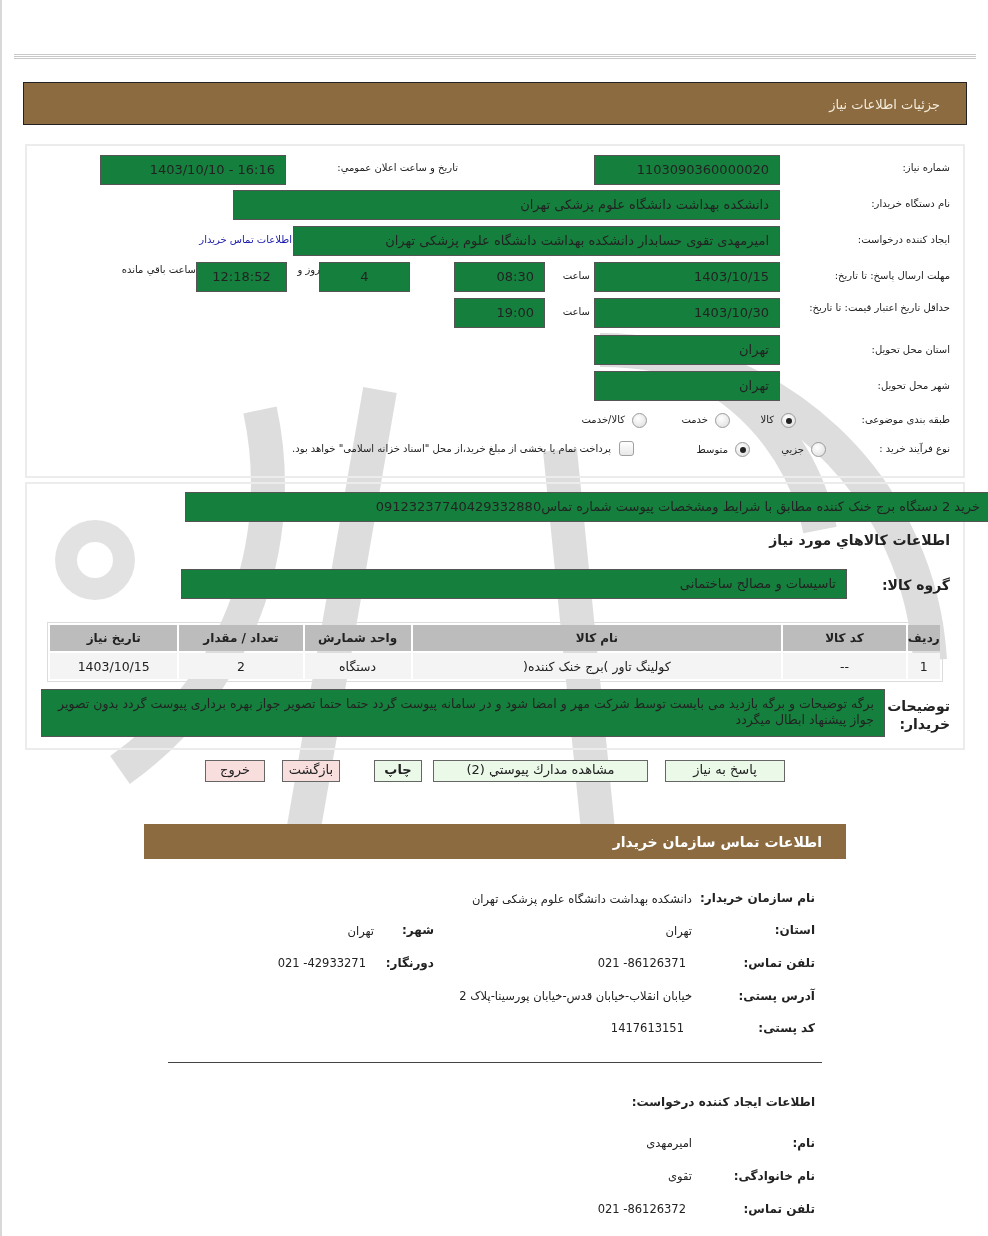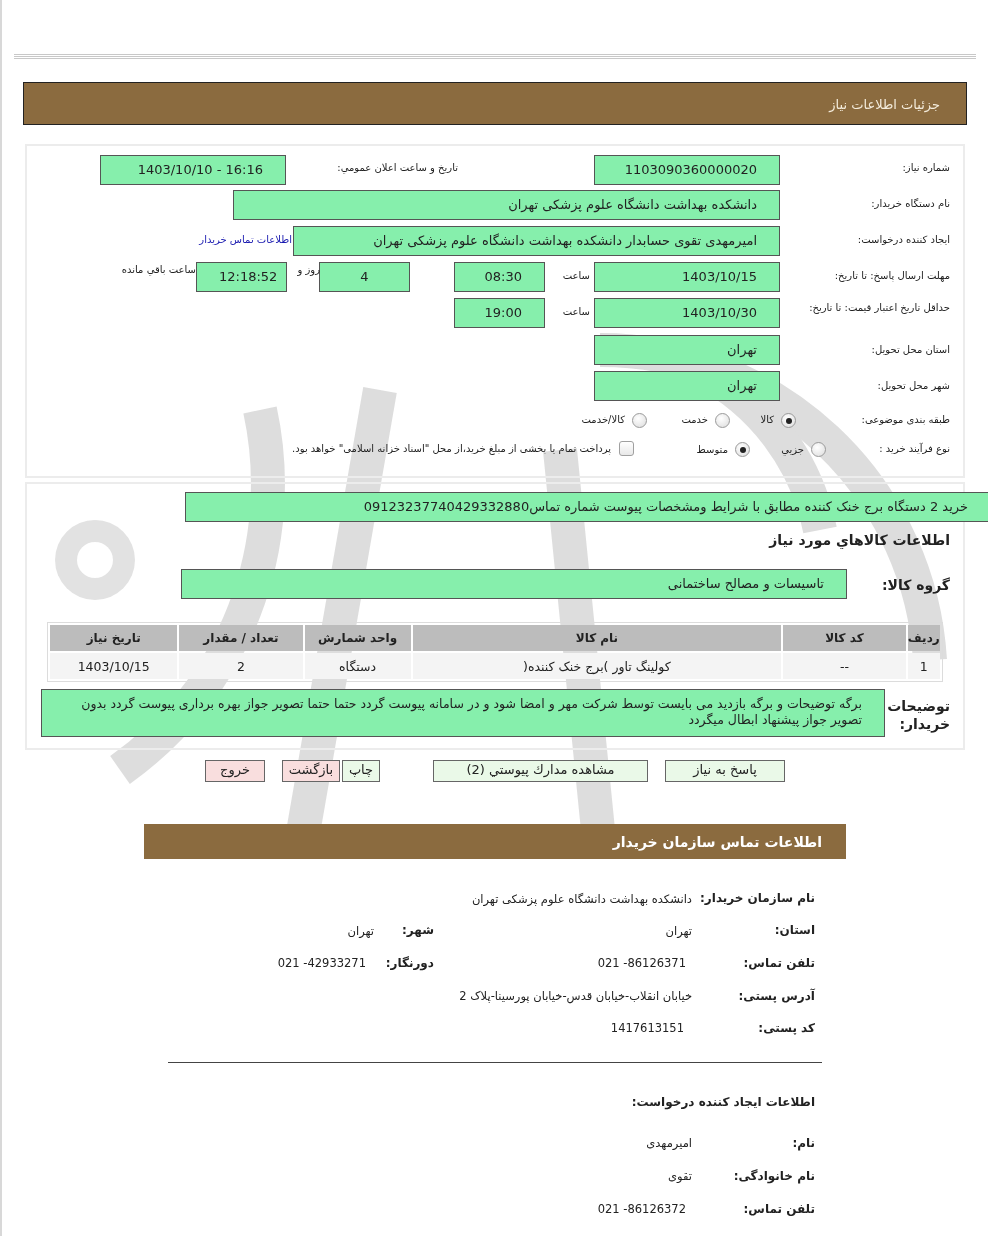--- a/index.html
+++ b/index.html
@@ -5,22 +5,22 @@
     * { box-sizing: border-box; margin: 0; padding: 0; }
     html, body { width: 988px; height: 1236px; background: #ffffff; overflow: hidden; }
     body { position: relative; font-family: "DejaVu Sans", sans-serif; font-size: 13px; color: #222; }
     .abs { position: absolute; }
     .left-edge { left: 0; top: 0; width: 2px; height: 1236px; background: #d8d8d8; }
     .topline { left: 14px; top: 54px; width: 962px; height: 6px;
       background: repeating-linear-gradient(to bottom, #c8c8c8 0 1px, #ffffff 1px 2px); }
     .titlebar { left: 23px; top: 82px; width: 944px; height: 43px; background: #8b6b3f; border: 1px solid #222; }
     .titlebar .t { position: absolute; right: 26px; top: 14px; color: #f4ecdc; font-size: 13px; }
     .panel { border: 2px solid #ececec; background: rgba(255,255,255,0.0); }
-    .box { position: absolute; border: 1px solid #555; background: #86efac; height: 30px; line-height: 28px;
-      padding: 0 22px; text-align: right; direction: rtl; font-size: 13px; white-space: nowrap; overflow: hidden; }
+    .box { position: absolute; border: 1px solid #555; background: #15803d; height: 30px; line-height: 28px;
+      padding: 0 10px; text-align: right; direction: rtl; font-size: 13px; white-space: nowrap; overflow: hidden; }
     .box.ltr { direction: ltr; }
     .lbl { position: absolute; direction: rtl; white-space: nowrap; font-size: 10px; color: #222; }
     .link { color: #1a1ab0; }
     .radio { position: absolute; width: 15px; height: 15px; border-radius: 50%; border: 1px solid #9a9a9a;
       background: radial-gradient(circle at 40% 35%, #ffffff 0%, #e6e6e6 70%); }
     .radio.on::after { content: ""; position: absolute; left: 4px; top: 4px; width: 6px; height: 6px; border-radius: 50%; background: #222; }
     .check { position: absolute; width: 15px; height: 15px; border: 1px solid #a0a0a0; border-radius: 3px; background: linear-gradient(#fff, #e8e8e8); }
     .bold { font-weight: bold; }
     table.items { position: absolute; left: 47px; top: 622px; width: 896px; border-collapse: separate; border-spacing: 2px; direction: rtl; border: 1px solid #dcdcdc; }
     table.items th { background: #bcbcbc; font-size: 12px; font-weight: bold; height: 26px; color: #222; }
@@ -141,21 +141,21 @@
       <td>1403/10/15</td>
     </tr>
   </tbody>
 </table>
 
 <span class="lbl bold" style="right:38px; top:697px; width:60px; white-space:normal; line-height:18px; font-size:14px;">توضيحات خريدار:</span>
 <div class="box" style="left:41px; top:689px; width:844px; height:48px; line-height:16px; padding-top:6px; white-space:normal; font-size:12.5px;">برگه توضیحات و برگه بازدید می بایست توسط شرکت مهر و امضا شود و در سامانه پیوست گردد حتما حتما تصویر جواز بهره برداری پیوست گردد بدون تصویر جواز پیشنهاد ابطال میگردد</div>
 
 <div class="btn green" style="left:665px; top:760px; width:120px;">پاسخ به نیاز</div>
 <div class="btn green" style="left:433px; top:760px; width:215px;">مشاهده مدارك پيوستي (2)</div>
-<div class="btn green" style="left:342px; top:760px; width:38px;">چاپ</div>
+<div class="btn green" style="left:374px; top:760px; width:48px;font-weight:bold;">چاپ</div>
 <div class="btn red" style="left:282px; top:760px; width:58px;">بازگشت</div>
 <div class="btn red" style="left:205px; top:760px; width:60px;">خروج</div>
 
 <div class="abs section2">
   <span class="t">اطلاعات تماس سازمان خریدار</span>
 </div>
 
 <span class="k" style="right:173px; top:891px;">نام سازمان خریدار:</span>
 <span class="v" style="right:296px; top:892px;">دانشکده بهداشت دانشگاه علوم پزشکی تهران</span>
 

